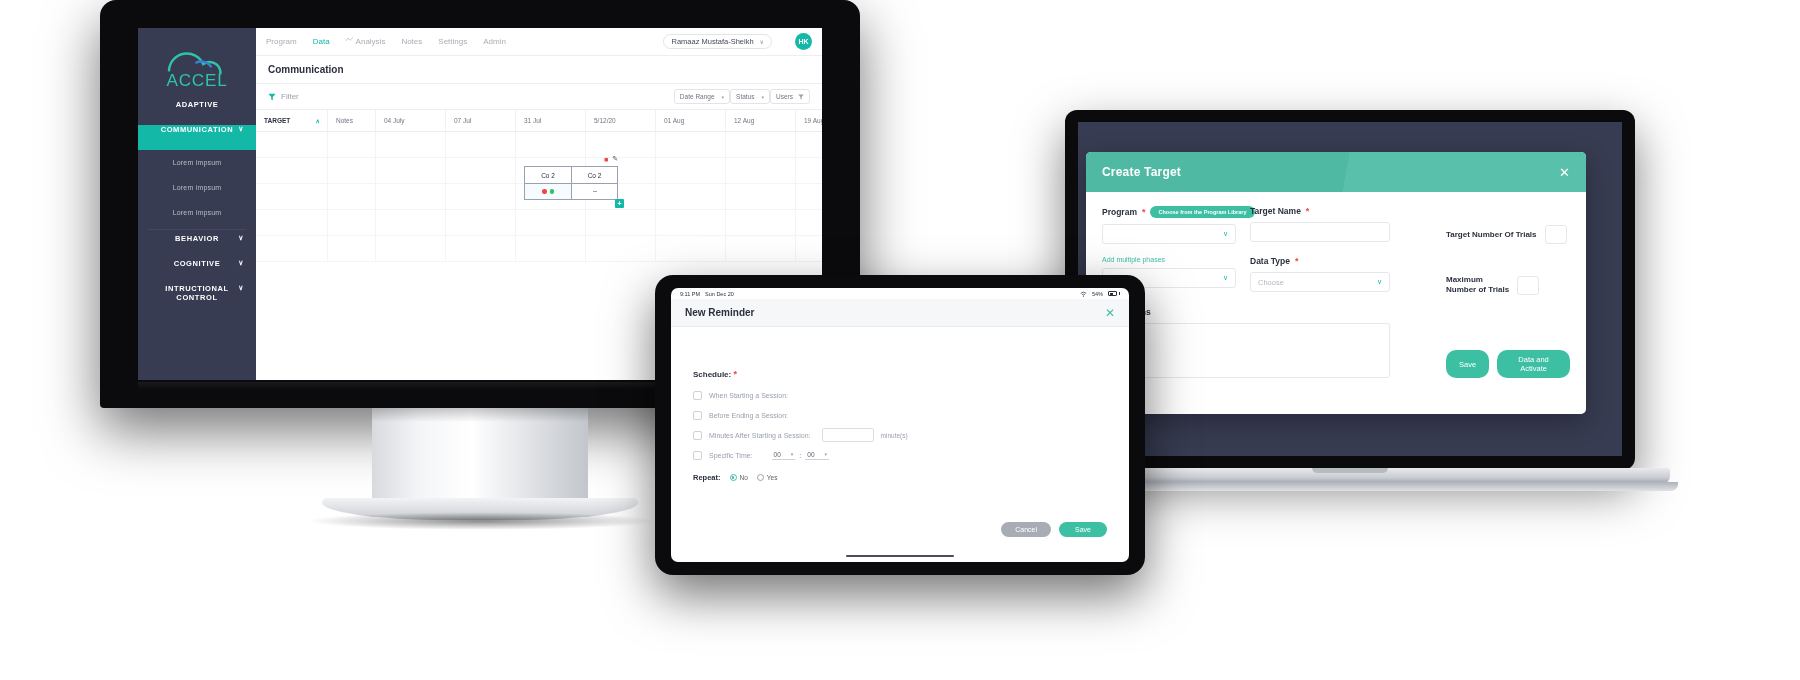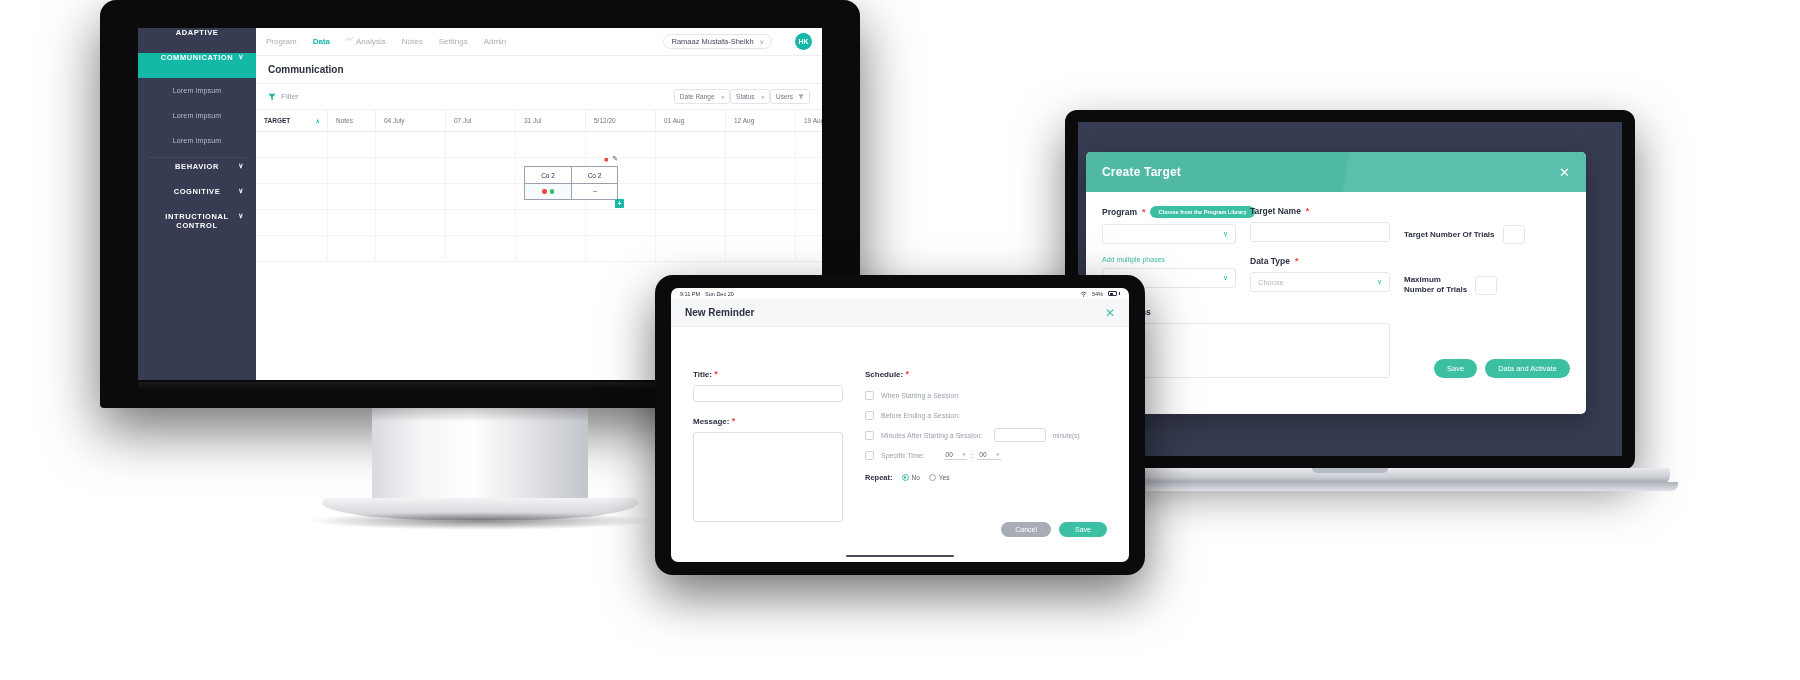--- a/index.html
+++ b/index.html
@@ -59,21 +59,21 @@
     color: #b9bdca; font-size: 7px; letter-spacing: .2px;
   }
   .side-div { height: 1px; background: rgba(255,255,255,.07); margin: 4px 10px; }
 
   .app-main { flex: 1; display: flex; flex-direction: column; min-width: 0; }
   .topnav {
     height: 28px; border-bottom: 1px solid #edeef0; display: flex; align-items: center;
     padding: 0 10px; gap: 16px; flex: none;
   }
   .topnav a { font-size: 8px; color: #a9adb6; text-decoration: none; white-space: nowrap; }
-  .topnav a.active { color: #14b8a6; font-weight: bold; }
+  .topnav a.active { color: #14b8a6; font-weight: normal; }
   .topnav .spacer { flex: 1; }
   .user-pill {
     display: flex; align-items: center; gap: 6px; border: 1px solid #e3e4e8;
     border-radius: 11px; padding: 2px 7px; font-size: 7.5px; color: #464b5b; white-space: nowrap;
   }
   .user-pill .chev { font-size: 6px; color: #8a8f9c; }
   .avatar {
     width: 17px; height: 17px; border-radius: 50%; background: #14b8a6; color: #fff;
     font-size: 7px; font-weight: bold; display: flex; align-items: center; justify-content: center;
     margin-left: 7px; flex: none;
@@ -167,21 +167,21 @@
   .ct-head {
     height: 40px; background: linear-gradient(100deg,#4fb9a4 0%,#4fb9a4 52%,#59c0ac 52%,#59c0ac 100%);
     display: flex; align-items: center; padding: 0 16px; color: #fff;
   }
   .ct-title { font-size: 12px; font-weight: bold; letter-spacing: .2px; }
   .ct-head .spacer { flex: 1; }
   .ct-x { font-size: 13px; color: #fff; line-height: 1; }
   .ct-body { padding: 14px 16px 0 16px; position: relative; }
   .ct-row { display: flex; gap: 14px; }
   .ct-col { display: flex; flex-direction: column; }
-  .ct-col.w1 { width: 134px; } .ct-col.w2 { width: 140px; } .ct-col.w3 { flex: 1; }
+  .ct-col.w1 { width: 134px; } .ct-col.w2 { width: 140px; } .ct-col.w3 { flex: 1; margin-left: 42px; }
   .ct-lbl { font-size: 8.5px; color: #2b3040; font-weight: bold; margin-bottom: 6px; display: flex; align-items: center; gap: 5px;}
   .req { color: #ef4444; font-size: 9px; }
   .ct-pill {
     background: #3dbfa4; color: #fff; font-size: 5.5px; border-radius: 9px; padding: 3px 8px; white-space: nowrap;
   }
   .ct-input, .ct-select {
     height: 20px; border: 1px solid #e6e7ea; border-radius: 3px; background: #fff;
     display: flex; align-items: center; padding: 0 7px; font-size: 7.5px; color: #b4b8c0;
   }
   .ct-select { justify-content: space-between; }
@@ -255,20 +255,27 @@
 </head>
 <body>
 
 <div id="monitor">
   <div class="mon-bezel"></div>
   <div class="mon-screen">
 
     <div class="app">
 
       <div class="app-side">
+        <div class="logo-wrap">
+          <svg class="logo-svg" viewBox="0 0 100 54">
+            <path d="M14 30 A23 23 0 0 1 58 22 A14 14 0 0 1 80 31 L80 34" fill="none" stroke="#2fc4a8" stroke-width="3.2" stroke-linecap="round"></path>
+            <path d="M49 20 A16 16 0 0 1 68 25" fill="none" stroke="#3b7fd4" stroke-width="3" stroke-linecap="round"></path>
+            <text x="50" y="50" text-anchor="middle" fill="#2fc4a8" font-size="22" font-family="Liberation Sans, sans-serif" letter-spacing="1">ACCEL</text>
+          </svg>
+        </div>
         <div class="side-sec">
           <span>ADAPTIVE</span>
         </div>
         <div class="side-sec active">
           <span>COMMUNICATION</span>
           <span class="chev">∨</span>
         </div>
         <div class="side-sub">
           <span>Lorem impsum</span>
         </div>
@@ -570,33 +577,20 @@
       </span>
     </div>
 
     <div class="nr-head">
       <span class="nr-title">New Reminder</span>
       <span class="spacer"></span>
       <span class="nr-x">✕</span>
     </div>
 
     <div class="nr-body">
-      <div class="nr-left">
-        <div class="nr-lbl">
-          <span>Title:</span>
-          <span class="req">*</span>
-        </div>
-        <div class="nr-input"></div>
-        <div class="gap14"></div>
-        <div class="nr-lbl">
-          <span>Message:</span>
-          <span class="req">*</span>
-        </div>
-        <div class="nr-area"></div>
-      </div>
 
       <div class="nr-right">
         <div class="nr-lbl">
           <span>Schedule:</span>
           <span class="req">*</span>
         </div>
 
         <div class="sch-row">
           <span class="cbox"></span>
           <span class="sch-txt">When Starting a Session:</span>

